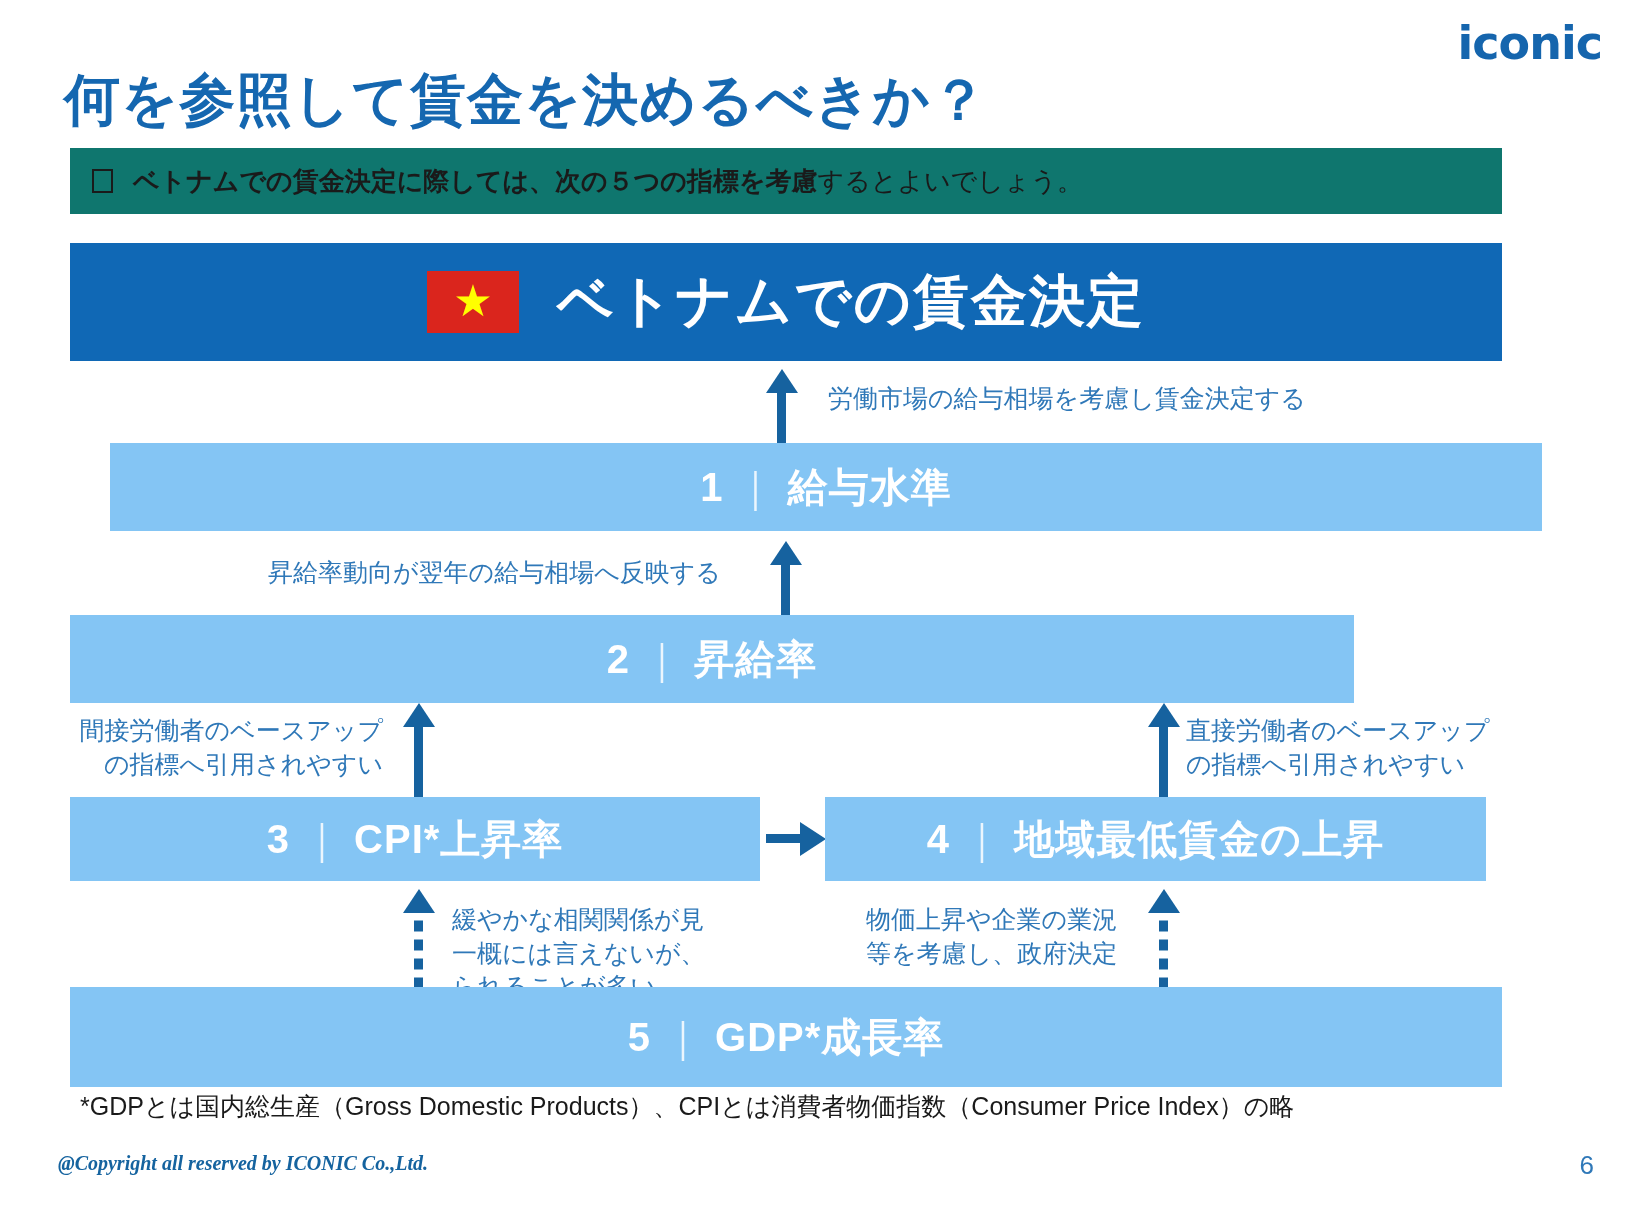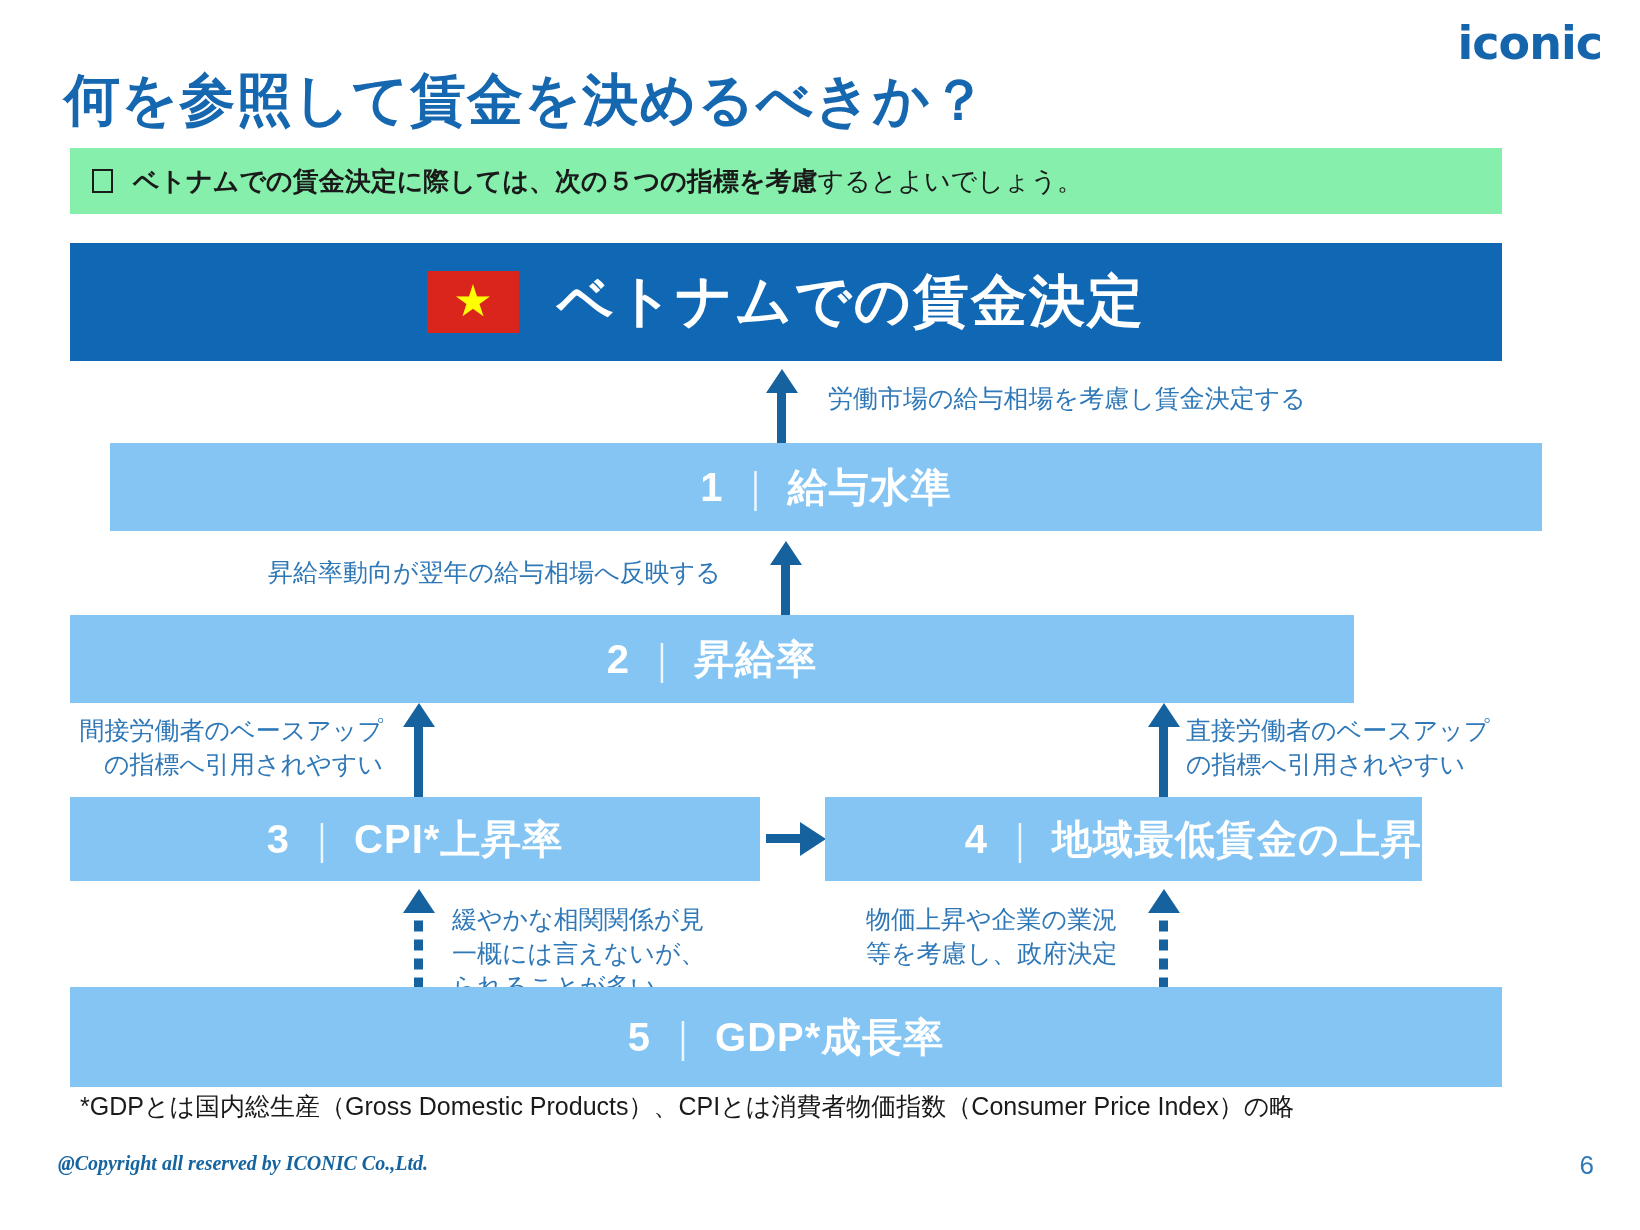--- a/index.html
+++ b/index.html
@@ -45,21 +45,21 @@
     margin-top: 25px;
   }
 
   
   .subtitle-band {
     position: absolute;
     left: 70px;
     top: 148px;
     width: 1432px;
     height: 66px;
-    background: #86efac;
+    background: #0f766e;
     display: flex;
     align-items: center;
     box-sizing: border-box;
     padding-left: 22px;
   }
   .sq-bullet {
     display: inline-block;
     width: 17px;
     height: 20px;
     border: 2.5px solid #1a1a1a;
@@ -126,21 +126,21 @@
   }
   .bar-label .sep {
     font-weight: 400;
     opacity: .85;
     margin: 0 12px;
   }
 
   #bar1 { left: 70px; top: 443px;  width: 1432px; height: 88px; margin-left: 40px; }
   #bar2 { left: 70px; top: 615px;  width: 1284px; height: 88px; }
   #bar3 { left: 70px; top: 797px;  width: 690px;  height: 84px; }
-  #bar4 { left: 825px; top: 797px; width: 597px;  height: 84px; justify-content: flex-end; }
+  #bar4 { left: 825px; top: 797px; width: 661px;  height: 84px; }
   #bar5 { left: 70px; top: 987px;  width: 1432px; height: 100px; }
   .arrow-shaft {
     position: absolute;
     background: #16629f;
     width: 9px;
   }
   .arrow-head {
     position: absolute;
     width: 0;
     height: 0;

